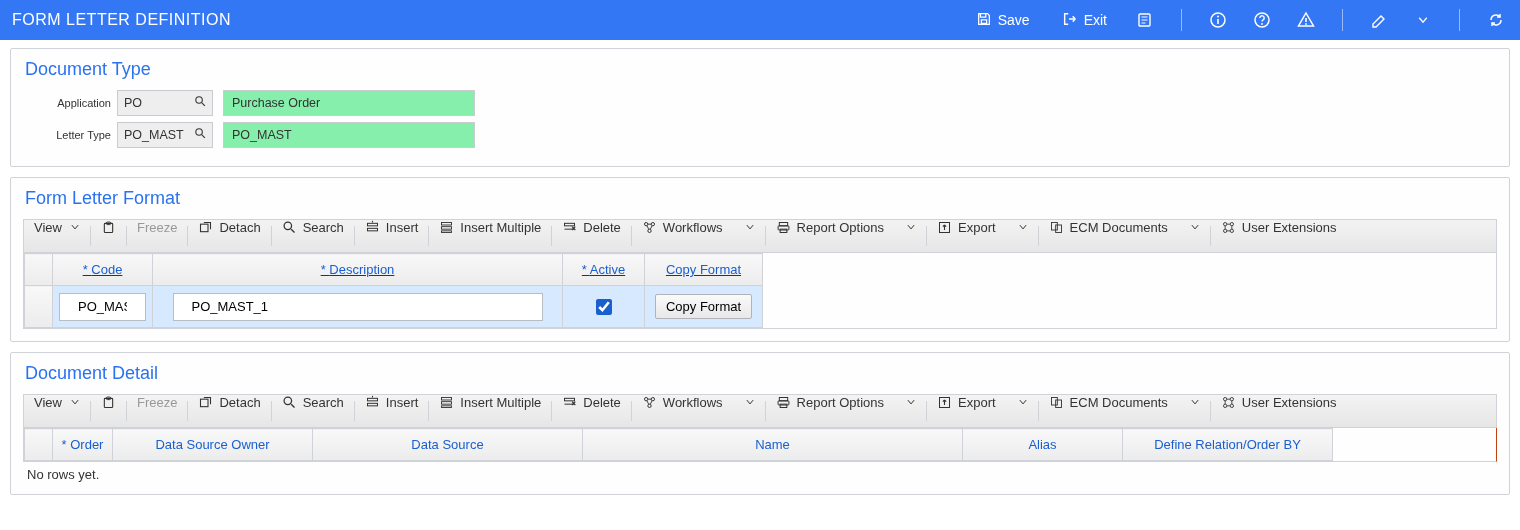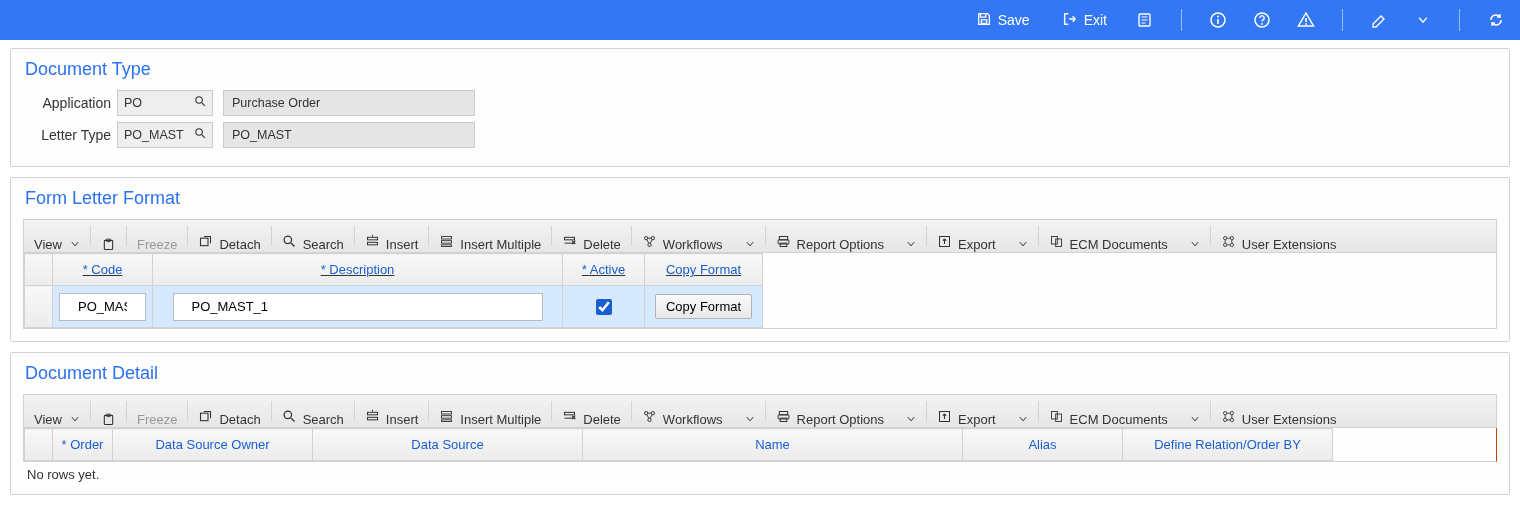--- a/index.html
+++ b/index.html
@@ -18,30 +18,30 @@
   .topbar-icon svg { width:18px; height:18px; }
   .chev-down svg { width:12px; height:12px; }
 
   
   .main { padding:8px 10px; }
   .block { border:1px solid #d0d4d9; border-radius:2px; margin-bottom:10px; background:#fefefe; padding:8px 12px 12px 12px; }
   .block-title { color:#2b72f0; font-size:18px; font-weight:400; margin:2px 0 10px 2px; }
 
   
   .row { display:flex; align-items:center; margin-bottom:6px; }
-  .lbl { width:94px; text-align:right; font-size:14px; color:#333; padding-right:6px; }
+  .lbl { width:94px; text-align:right; font-size:11px; color:#333; padding-right:6px; }
   .inp-wrap { position:relative; display:inline-flex; align-items:center; }
   .inp-wrap input { width:96px; height:26px; border:1px solid #c8ccd0; background:#eeeeee; padding:2px 24px 2px 6px; font-size:12.5px; color:#333; }
   .inp-wrap .lov-icon { position:absolute; right:6px; top:50%; transform:translateY(-50%); cursor:pointer; }
   .inp-wrap .lov-icon svg { width:13px; height:13px; stroke:#555; }
-  .ro-input { width:252px; height:26px; border:1px solid #c8ccd0; background:#e5e5e5; padding:2px 8px; font-size:12.5px; color:#333; display:inline-flex; align-items:center; margin-left:10px; }
+  .ro-input { width:252px; height:26px; border:1px solid #c8ccd0; background:#86efac; padding:2px 8px; font-size:12.5px; color:#333; display:inline-flex; align-items:center; margin-left:10px; }
 
   
   .toolbar { background:linear-gradient(#f3f3f3,#e6e6e6); border:1px solid #cfd3d8; display:flex; align-items:center; height:34px; }
-  .tbtn { display:flex; align-items:flex-end; gap:6px; padding:0 10px; height:100%; cursor:pointer; color:#333; font-size:13px; }
+  .tbtn { display:flex; align-items:flex-start; gap:6px; padding:0 10px; height:100%; cursor:pointer; color:#333; font-size:13px; }
   .tbtn.disabled { color:#999; cursor:default; }
   .tbtn svg { width:15px; height:15px; }
   .tsep { width:1px; height:20px; background:#cfd3d8; }
   .tbtn .caret { margin-left:2px; }
   .tbtn .caret svg { width:10px; height:10px; }
 
   
   .table-wrap { border-left:1px solid #cfd3d8; border-right:1px solid #cfd3d8; border-bottom:1px solid #cfd3d8;text-decoration:underline; }
   table.dg { border-collapse:collapse; }
   table.dg th { background:linear-gradient(#f8f8f8,#ececec); border:1px solid #cfd3d8; color:#1a5fcf; font-weight:normal; font-size:13px; padding:6px 8px; height:32px; text-align:center; }
@@ -149,20 +149,21 @@
           <circle cx="5" cy="5" r="2" fill="none" stroke="currentColor" stroke-width="1.1"></circle>
           <circle cx="13" cy="5" r="2" fill="none" stroke="currentColor" stroke-width="1.1"></circle>
           <circle cx="5" cy="13" r="2" fill="none" stroke="currentColor" stroke-width="1.1"></circle>
           <circle cx="13" cy="13" r="2" fill="none" stroke="currentColor" stroke-width="1.1"></circle>
           <path d="M7 5h4M5 7v4M13 7v4M7 13h4" stroke="currentColor" stroke-width="1"></path>
         </g>
   </defs>
 </svg>
 
 <div class="topbar">
+  <div class="topbar-title">FORM LETTER DEFINITION</div>
   <div class="topbar-spacer"></div>
   <div class="topbar-actions">
     <div class="topbar-btn">
       <span><svg viewBox="0 0 18 18">
               <use href="#i-save"></use>
             </svg></span>
       <span>Save</span>
     </div>
     <div class="topbar-btn">
       <span><svg viewBox="0 0 18 18">

